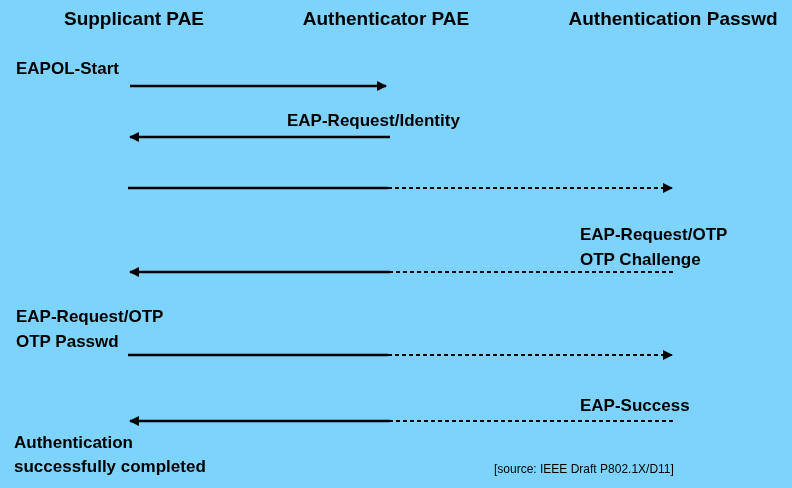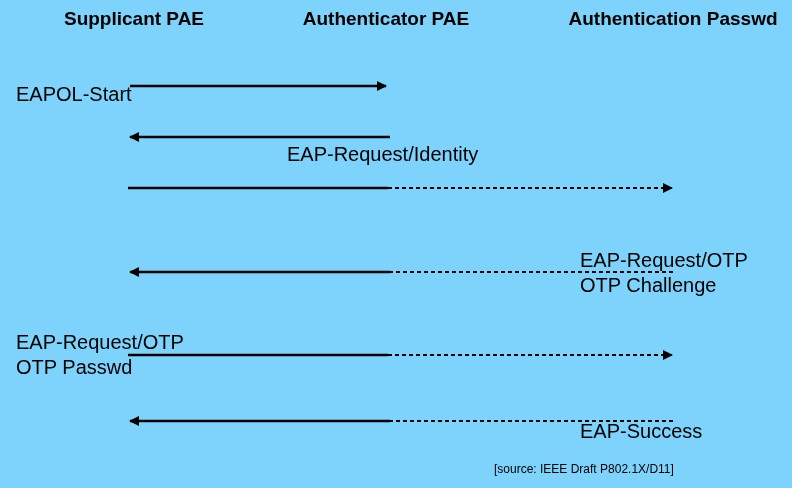--- a/index.html
+++ b/index.html
@@ -19,25 +19,24 @@
   .col-header {
     position: absolute;
     top: 8px;
     font-size: 19px;
     font-weight: bold;
     text-align: center;
     white-space: nowrap;
   }
   .msg-label {
     position: absolute;
-    font-size: 20px;
-    font-weight: normal;
+    font-size: 17px;
+    font-weight: bold;
     white-space: nowrap;
     line-height: 25px;
-    margin-top: 26px;
   }
   .msg-label div { white-space: nowrap; }
   .source-label {
     position: absolute;
     font-size: 12px;
     white-space: nowrap;
   }
   #arrow-layer {
     position: absolute;
     left: 0;
@@ -77,32 +76,36 @@
 
     <line class="solid-line" x1="128" y1="355" x2="388" y2="355"></line>
     <line class="dashed-line" x1="388" y1="355" x2="672" y2="355" marker-end="url(#arrowhead)"></line>
 
     <line class="dashed-line" x1="673" y1="421" x2="389" y2="421"></line>
     <line class="solid-line" x1="390" y1="421" x2="130" y2="421" marker-end="url(#arrowhead)"></line>
   </svg>
 
   <div class="msg-label" style="left:16px; top:56px;">EAPOL-Start</div>
 
-  <div class="msg-label" style="left:287px; top:116px;">EAP-Request/Identity</div>
+  <div class="msg-label" style="left:287px; top:108px;">EAP-Request/Identity</div>
 
 
   <div class="msg-label" style="left:580px; top:222px;">
     <div>EAP-Request/OTP</div>
     <div>OTP Challenge</div>
   </div>
 
   <div class="msg-label" style="left:16px; top:304px;">
     <div>EAP-Request/OTP</div>
     <div>OTP Passwd</div>
   </div>
 
   <div class="msg-label" style="left:580px; top:393px;">EAP-Success</div>
 
 
+  <div class="msg-label" style="left:14px; top:431px; line-height:24px;">
+    <div>Authentication</div>
+    <div>successfully completed</div>
+  </div>
 
   <div class="source-label" style="left:494px; top:462px;">[source: IEEE Draft P802.1X/D11]</div>
 
 </div>
 
 </body></html>

